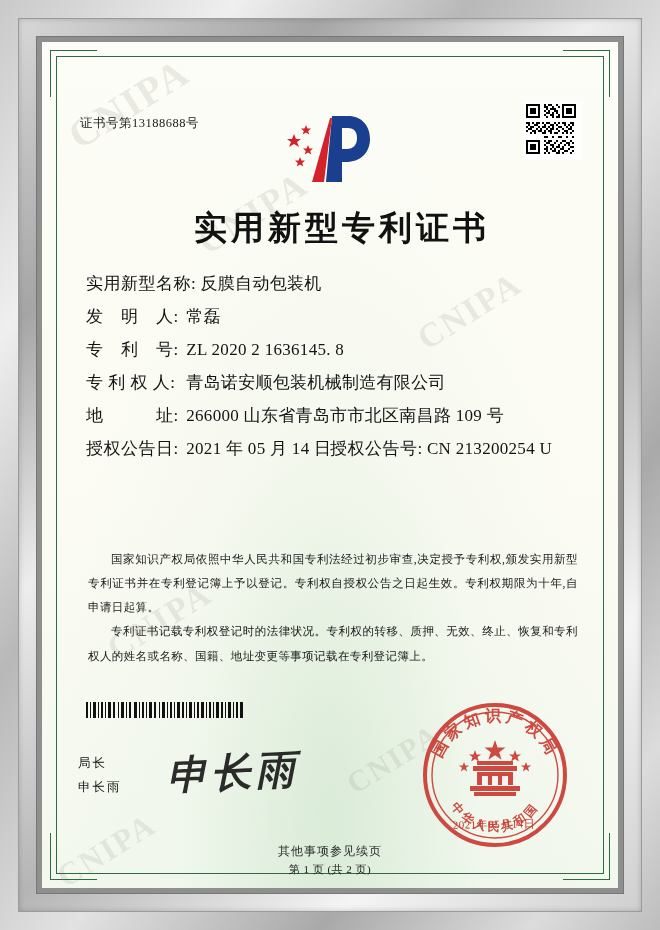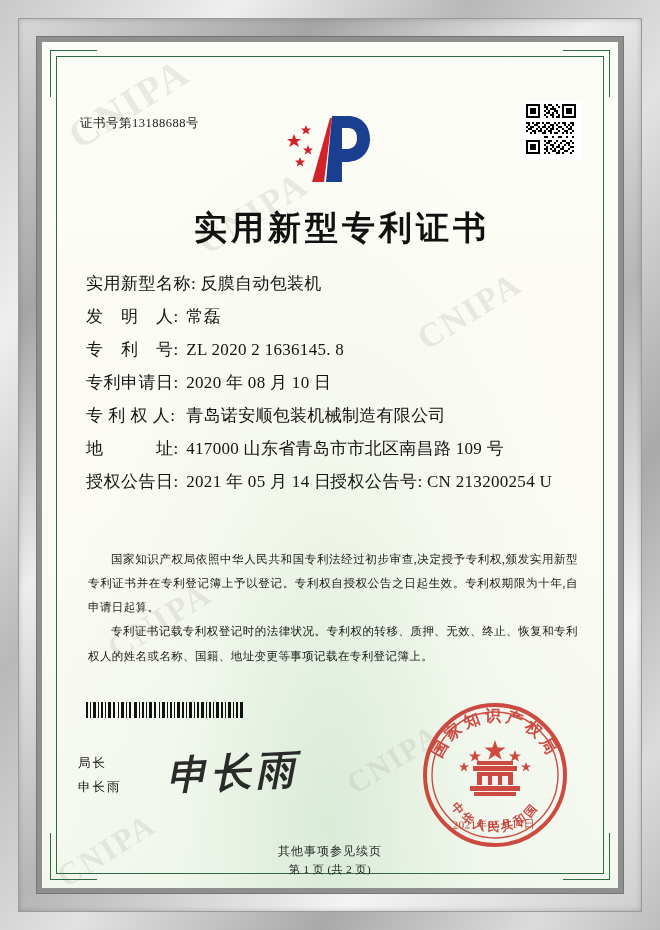--- a/index.html
+++ b/index.html
@@ -427,30 +427,26 @@
         </div>
         <div class="field">
           <span class="lbl">发　明　人:</span>
           <span class="val">常磊</span>
         </div>
         <div class="field">
           <span class="lbl">专　利　号:</span>
           <span class="val">ZL 2020 2 1636145. 8</span>
         </div>
         <div class="field">
-          <span class="lbl">专利申请日:</span>
-          <span class="val">2020 年 08 月 10 日</span>
-        </div>
-        <div class="field">
           <span class="lbl">专 利 权 人:</span>
           <span class="val">青岛诺安顺包装机械制造有限公司</span>
         </div>
         <div class="field">
           <span class="lbl">地　　　址:</span>
-          <span class="val">417000 山东省青岛市市北区南昌路 109 号</span>
+          <span class="val">266000 山东省青岛市市北区南昌路 109 号</span>
         </div>
         <div class="field two">
           <span class="lbl">授权公告日:</span>
           <span class="val">2021 年 05 月 14 日</span>
           <span class="right">
             <span class="lbl">授权公告号:</span>
             <span class="val">CN 213200254 U</span>
           </span>
         </div>
       </div>

